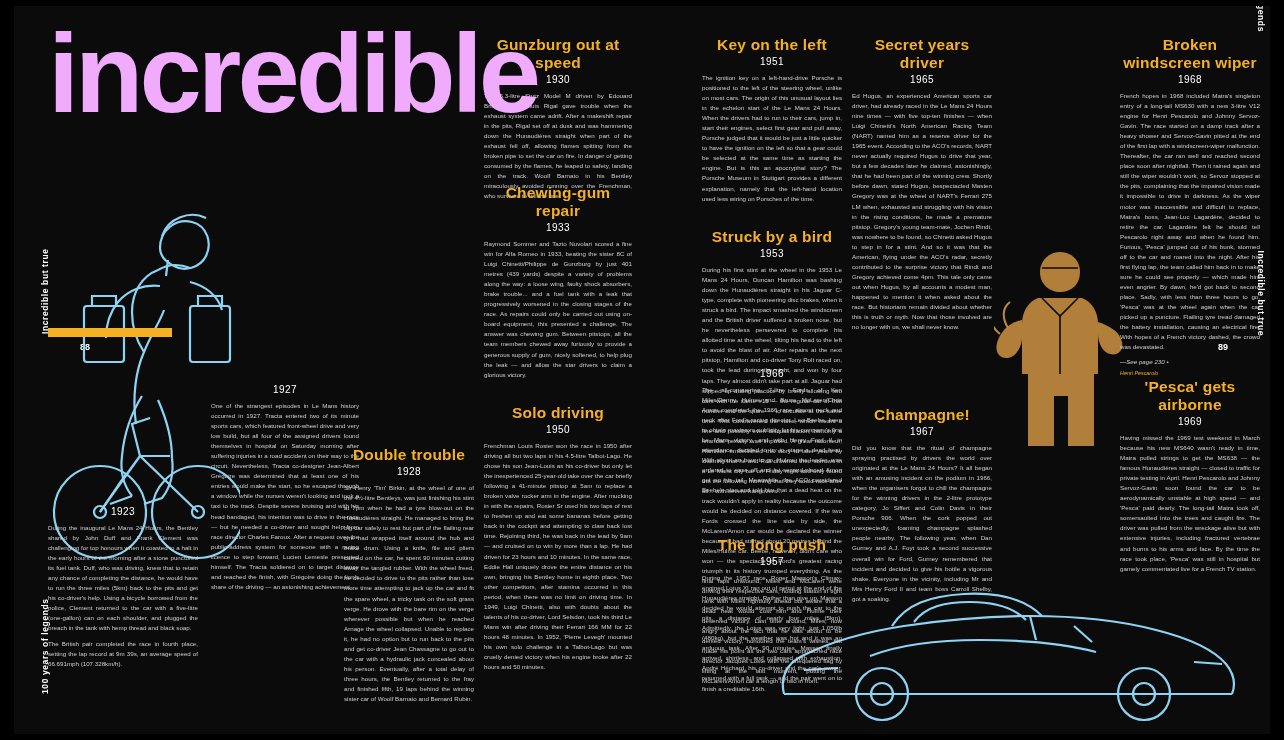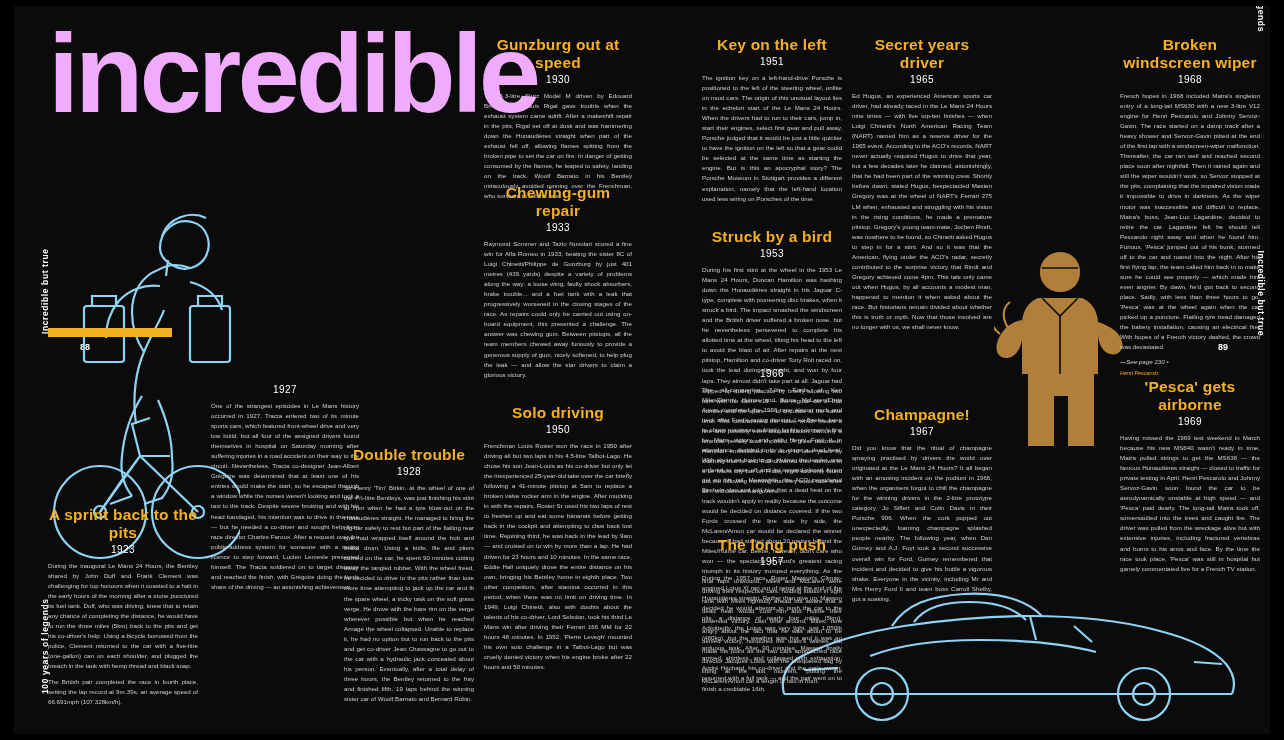--- a/index.html
+++ b/index.html
@@ -209,21 +209,20 @@
       <circle cx="108" cy="108" r="11"></circle>
       <circle cx="370" cy="108" r="26"></circle>
       <circle cx="370" cy="108" r="11"></circle>
       <path d="M30 84 L64 82"></path>
       <path d="M420 76 L448 78"></path>
       <path d="M300 40 L318 56"></path>
       <path d="M256 30 L262 54"></path>
     </svg>
 
     <div class="art" id="a-sprint">
-      <h2>A sprint back to the pits</h2>
       <span class="yr">1923</span>
       <p>During the inaugural Le Mans 24 Hours, the Bentley shared by John Duff and Frank Clement was challenging for top honours when it coasted to a halt in the early hours of the morning after a stone punctured its fuel tank. Duff, who was driving, knew that to retain any chance of completing the distance, he would have to run the three miles (5km) back to the pits and get his co-driver's help. Using a bicycle borrowed from the police, Clement returned to the car with a five-litre (one-gallon) can on each shoulder, and plugged the breach in the tank with hemp thread and black soap.</p>
       <p>The British pair completed the race in fourth place, setting the lap record at 9m 39s, an average speed of 66.691mph (107.328km/h).</p>
     </div>
 
     <div class="art" id="a-escape">
       <span class="yr">1927</span>
       <p>One of the strangest episodes in Le Mans history occurred in 1927. Tracta entered two of its minute sports cars, which featured front-wheel drive and very low build, but all four of the assigned drivers found themselves in hospital on Saturday morning after suffering injuries in a road accident on their way to the circuit. Nevertheless, Tracta co-designer Jean-Albert Grégoire was determined that at least one of his entries would make the start, so he escaped through a window while the nurses weren't looking and took a taxi to the track. Despite severe bruising and with his head bandaged, his intention was to drive in the race — but he needed a co-driver and sought help from race director Charles Faroux. After a request over the public-address system for someone with a racing licence to step forward, Lucien Lemesle presented himself. The Tracta soldiered on to target distance and reached the finish, with Grégoire doing the lion's share of the driving — an astonishing achievement.</p>
     </div>
 

